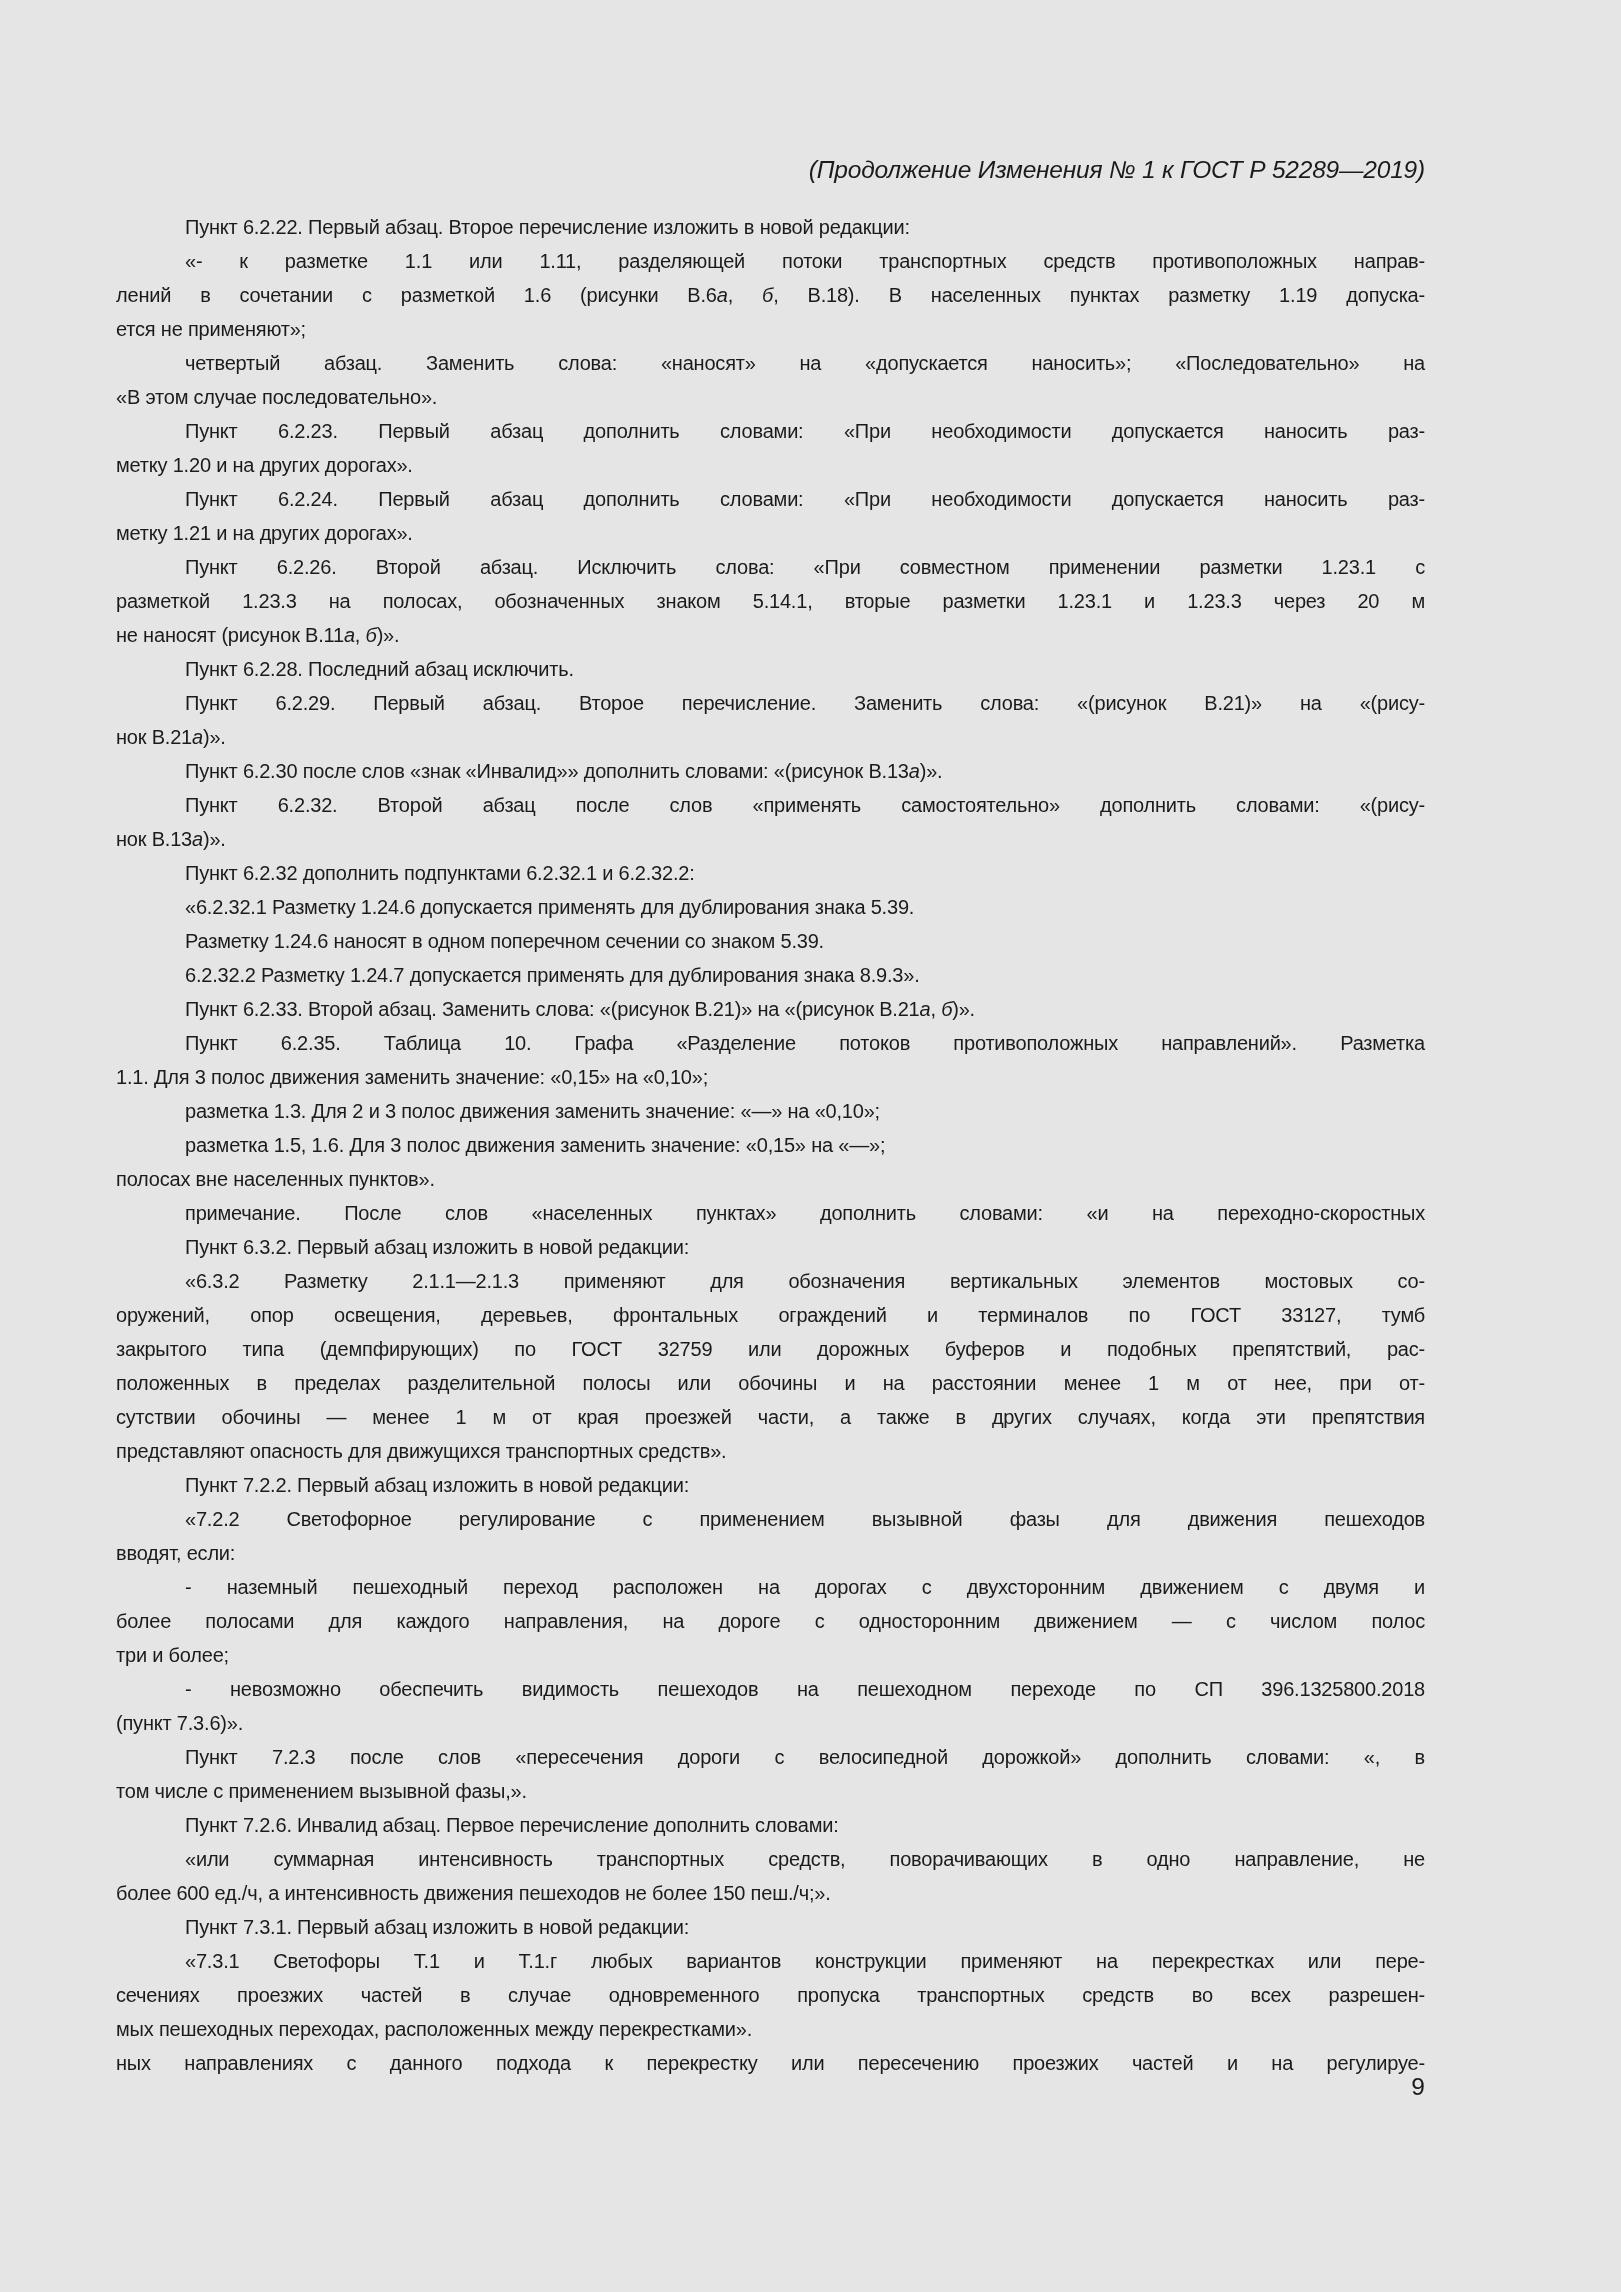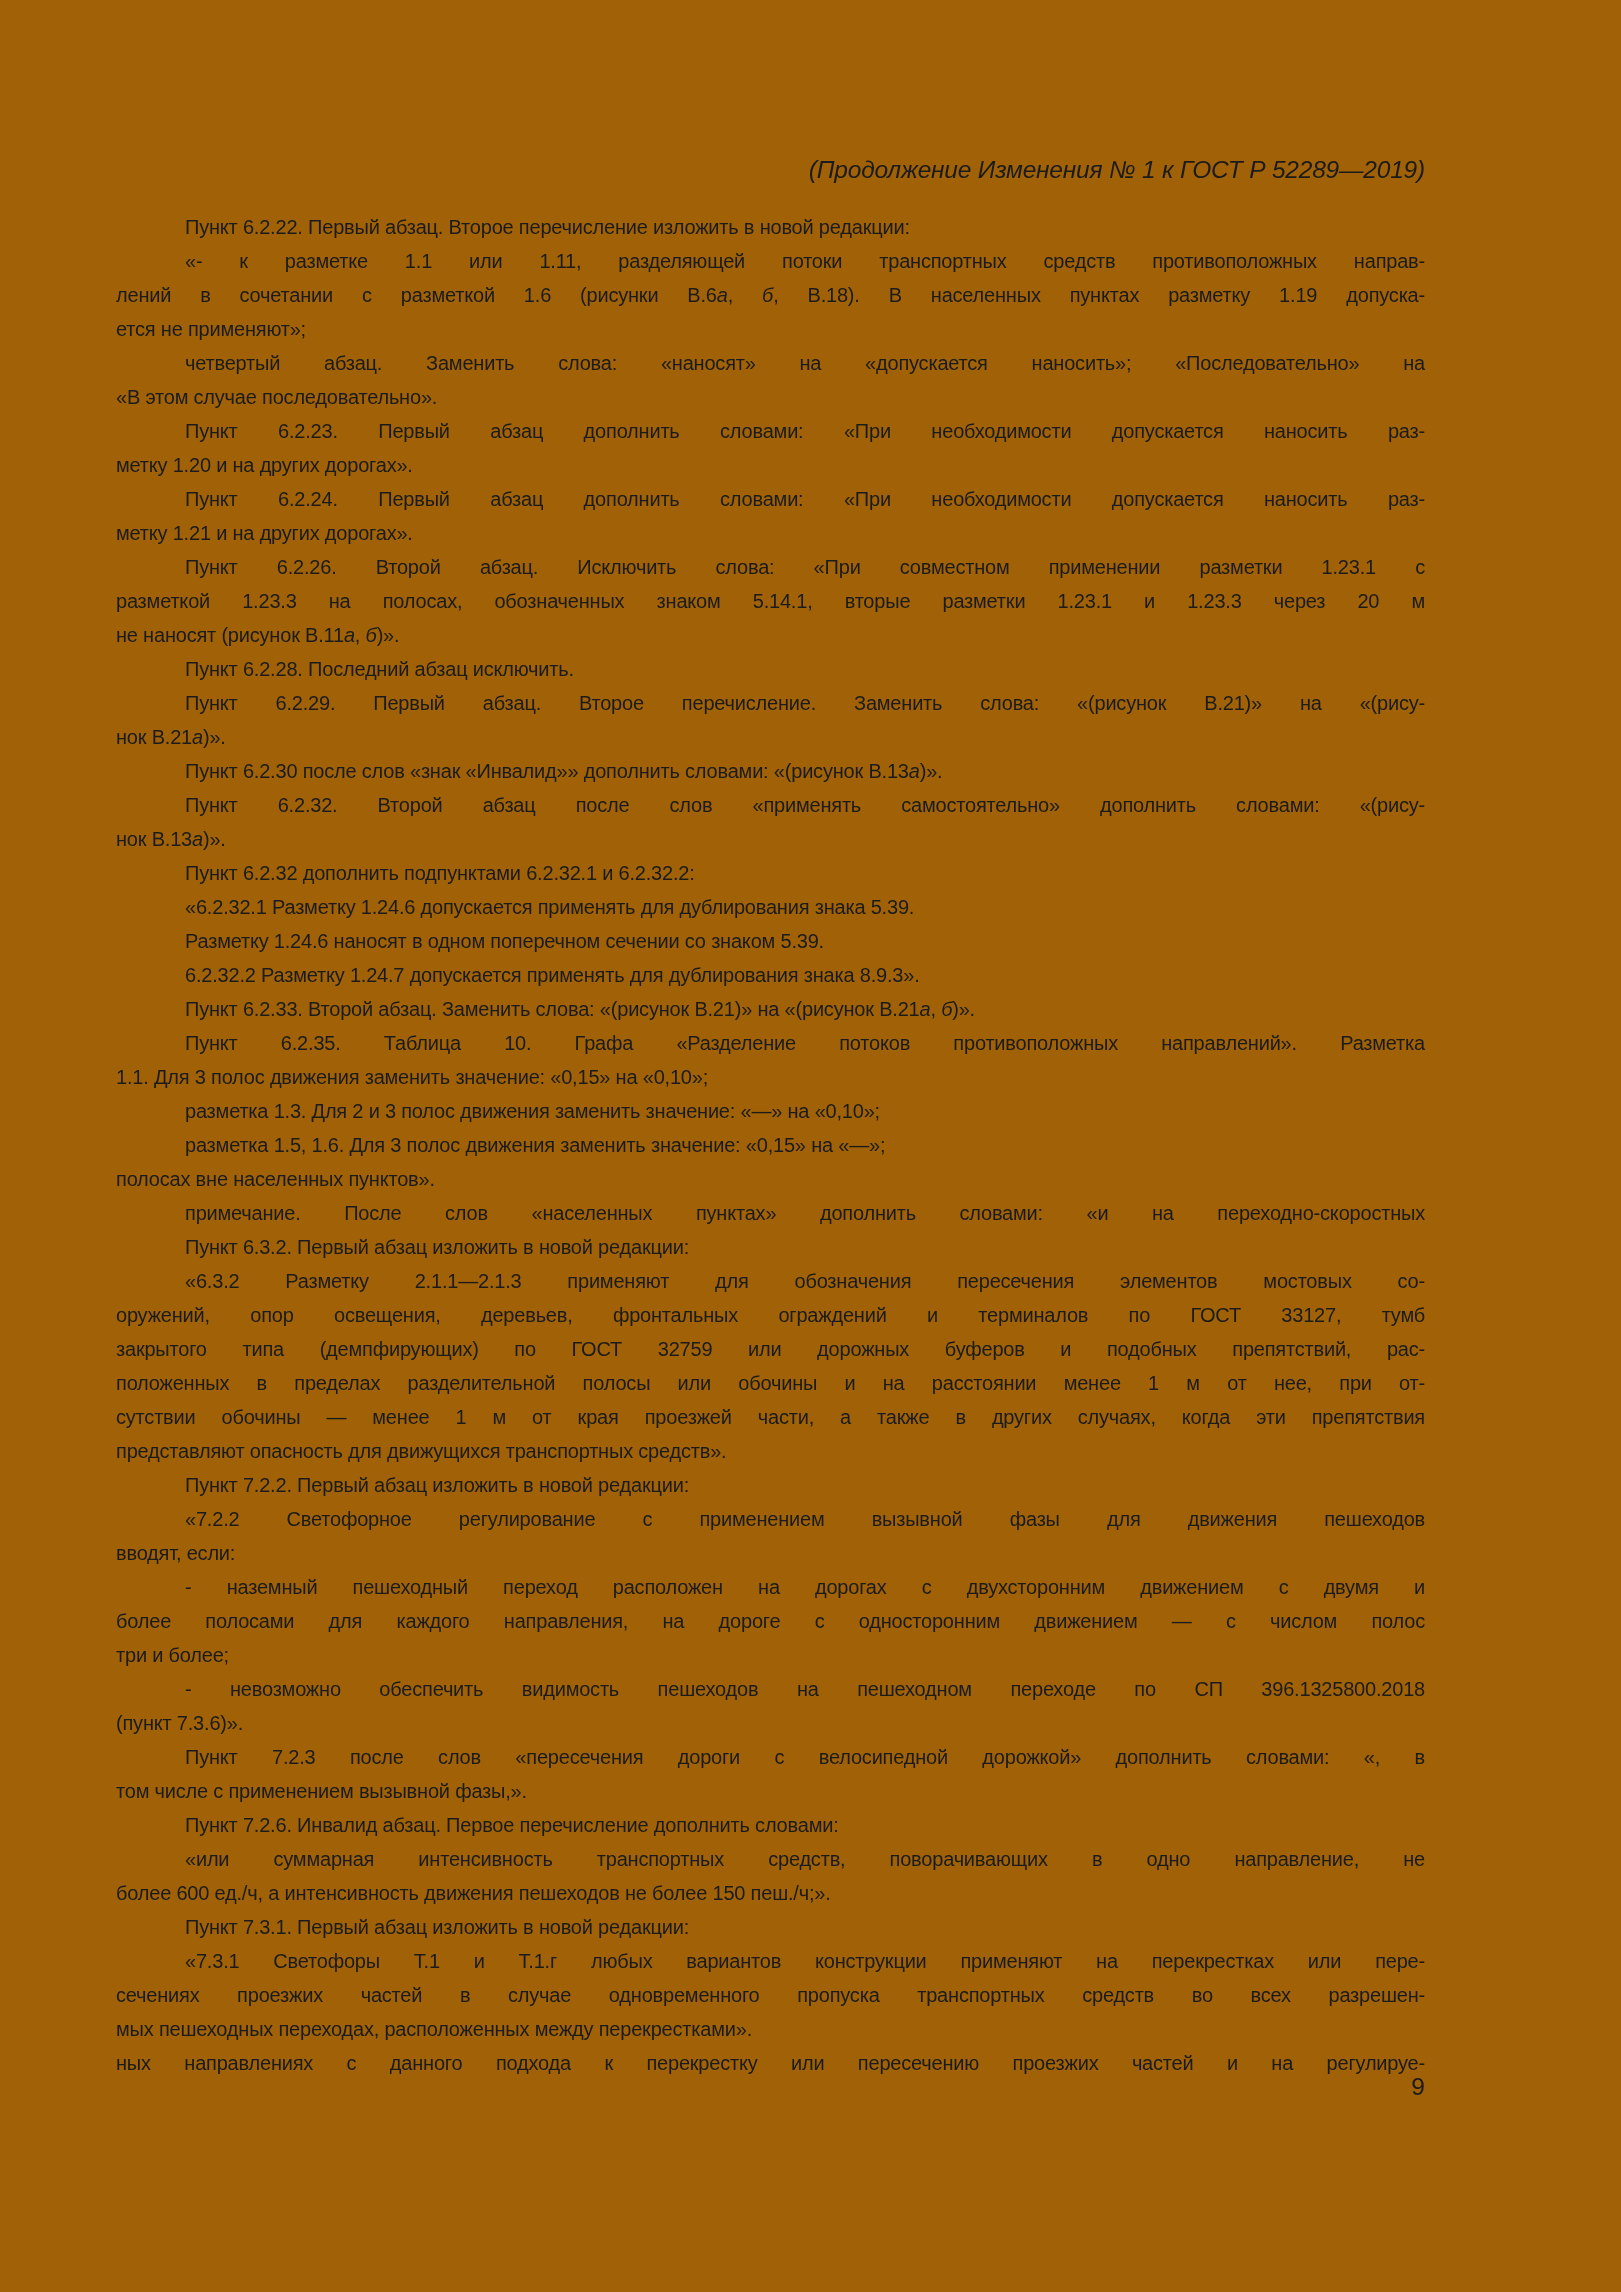--- a/index.html
+++ b/index.html
@@ -5,21 +5,21 @@
   html, body { margin: 0; padding: 0; }
   body {
     width: 1621px; height: 2293px;
     background: #ffffff;
     font-family: "Liberation Sans", "DejaVu Sans", sans-serif;
     color: #1b1b1b;
   }
   .page {
     position: relative;
     width: 1621px; height: 2293px;
-    background: #a16207;
+    background: #e5e5e5;
     overflow: hidden;
   }
   .page-header {
     position: absolute;
     left: 116px; top: 153px; width: 1309px;
     font-size: 24.5px; line-height: 34px;
     font-style: italic;
     text-align: right;
     letter-spacing: -0.2px;
     white-space: nowrap;
@@ -72,21 +72,21 @@
       <div class="line first"><span>Разметку 1.24.6 наносят в одном поперечном сечении со знаком 5.39.</span></div>
       <div class="line first"><span>6.2.32.2 Разметку 1.24.7 допускается применять для дублирования знака 8.9.3».</span></div>
       <div class="line first"><span>Пункт 6.2.33. Второй абзац. Заменить слова: «(рисунок В.21)» на «(рисунок В.21</span><i>а</i><span>, </span><i>б</i><span>)».</span></div>
       <div class="line first just"><span>Пункт 6.2.35. Таблица 10. Графа «Разделение потоков противоположных направлений». Разметка</span></div>
       <div class="line"><span>1.1. Для 3 полос движения заменить значение: «0,15» на «0,10»;</span></div>
       <div class="line first"><span>разметка 1.3. Для 2 и 3 полос движения заменить значение: «—» на «0,10»;</span></div>
       <div class="line first"><span>разметка 1.5, 1.6. Для 3 полос движения заменить значение: «0,15» на «—»;</span></div>
       <div class="line"><span>полосах вне населенных пунктов».</span></div>
       <div class="line first just"><span>примечание. После слов «населенных пунктах» дополнить словами: «и на переходно-скоростных</span></div>
       <div class="line first"><span>Пункт 6.3.2. Первый абзац изложить в новой редакции:</span></div>
-      <div class="line first just"><span>«6.3.2 Разметку 2.1.1—2.1.3 применяют для обозначения пересечения элементов мостовых со-</span></div>
+      <div class="line first just"><span>«6.3.2 Разметку 2.1.1—2.1.3 применяют для обозначения вертикальных элементов мостовых со-</span></div>
       <div class="line just"><span>оружений, опор освещения, деревьев, фронтальных ограждений и терминалов по ГОСТ 33127, тумб</span></div>
       <div class="line just"><span>закрытого типа (демпфирующих) по ГОСТ 32759 или дорожных буферов и подобных препятствий, рас-</span></div>
       <div class="line just"><span>положенных в пределах разделительной полосы или обочины и на расстоянии менее 1 м от нее, при от-</span></div>
       <div class="line just"><span>сутствии обочины — менее 1 м от края проезжей части, а также в других случаях, когда эти препятствия</span></div>
       <div class="line"><span>представляют опасность для движущихся транспортных средств».</span></div>
       <div class="line first"><span>Пункт 7.2.2. Первый абзац изложить в новой редакции:</span></div>
       <div class="line first just"><span>«7.2.2 Светофорное регулирование с применением вызывной фазы для движения пешеходов</span></div>
       <div class="line"><span>вводят, если:</span></div>
       <div class="line first just"><span>- наземный пешеходный переход расположен на дорогах с двухсторонним движением с двумя и</span></div>
       <div class="line just"><span>более полосами для каждого направления, на дороге с односторонним движением — с числом полос</span></div>

